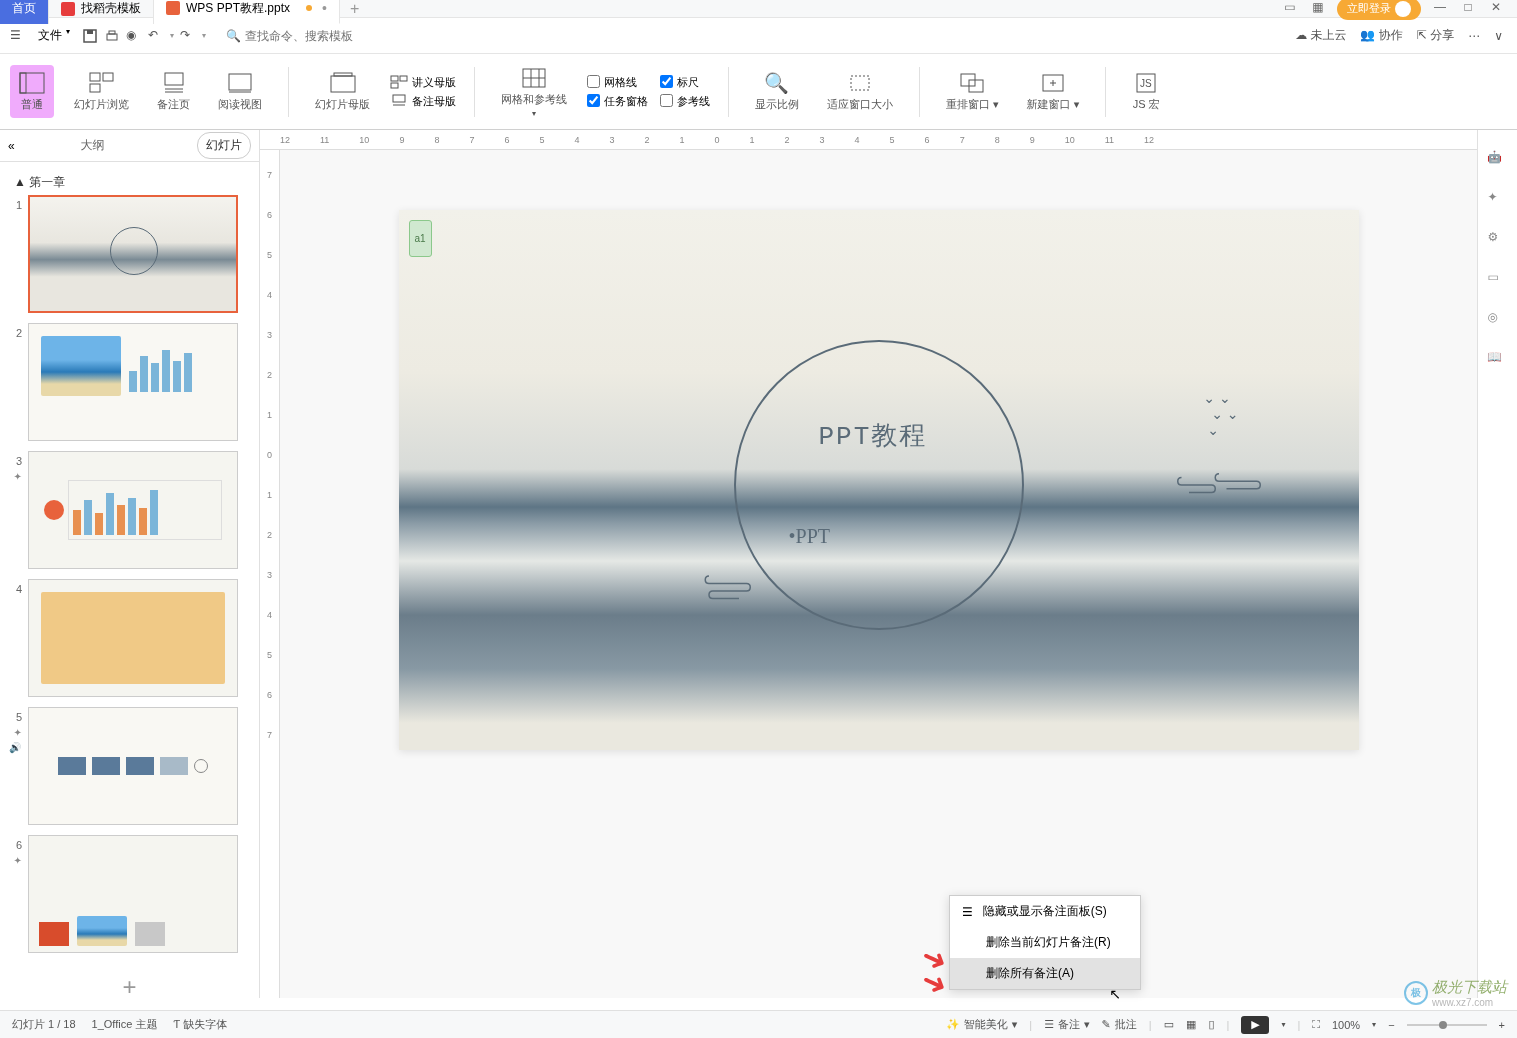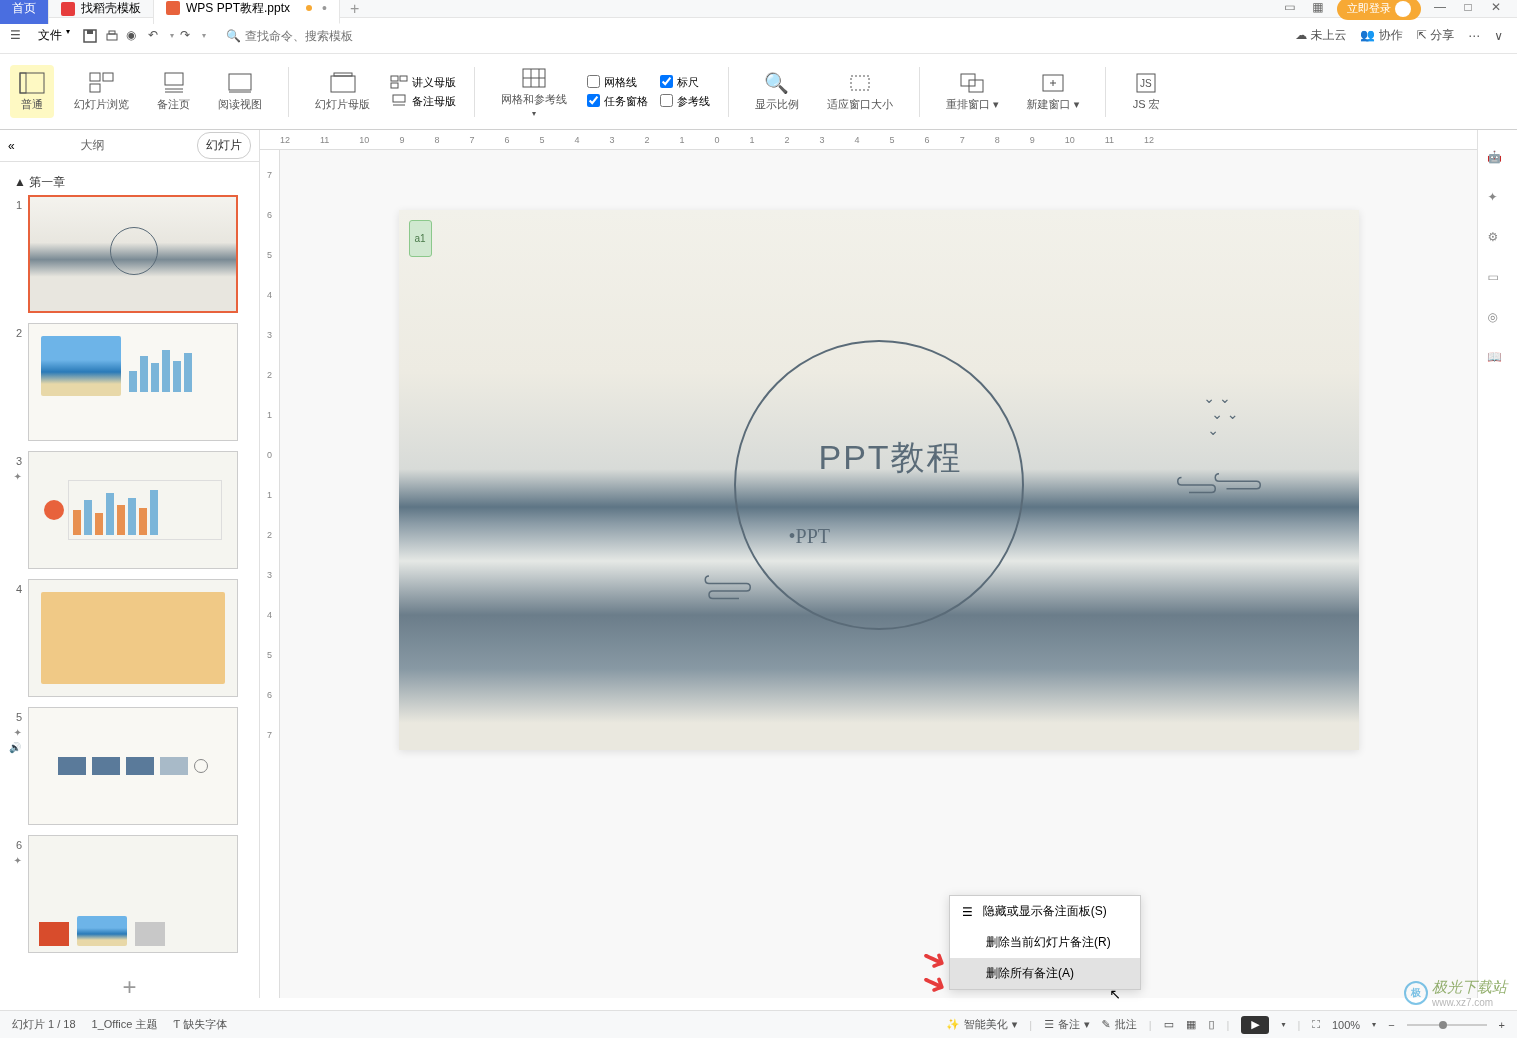--- a/index.html
+++ b/index.html
@@ -28,21 +28,21 @@
 .menu-tabs { display: flex; margin-left: 30px; gap: 4px; }
 .menu-tab { padding: 6px 12px; color: #333; cursor: pointer; }
 .menu-tab.active { background: #e8623c; color: #fff; border-radius: 14px; }
 .search-area { margin-left: 20px; display: flex; align-items: center; color: #999; gap: 4px; }
 .search-area input { border: none; outline: none; width: 120px; font-size: 12px; }
 .menubar-right { margin-left: auto; display: flex; align-items: center; gap: 14px; padding-right: 14px; color: #555; }
 
 
 .ribbon { height: 76px; background: #fff; display: flex; align-items: center; border-bottom: 1px solid #d0d0d0; padding: 0 10px; gap: 12px; }
 .ribbon-group { display: flex; flex-direction: column; align-items: center; gap: 2px; padding: 6px 8px; color: #555; cursor: pointer; border-radius: 4px; }
-.ribbon-group:first-child { background: #fef9c3; }
+.ribbon-group:first-child { background: #f0abfc; }
 .ribbon-icon-lg { width: 28px; height: 24px; display: flex; align-items: center; justify-content: center; }
 .ribbon-label { font-size: 11px; }
 .checkbox-col { display: flex; flex-direction: column; gap: 4px; font-size: 11px; }
 .checkbox-row { display: flex; align-items: flex-start; gap: 4px; }
 .divider { width: 1px; height: 50px; background: #e0e0e0; margin: 0 6px; }
 
 
 .main { display: flex; height: calc(100% - 30px - 36px - 76px - 28px); }
 .sidebar { width: 260px; border-right: 1px solid #e0e0e0; display: flex; flex-direction: column; }
 .sidebar-tabs { height: 32px; display: flex; align-items: center; border-bottom: 1px solid #e0e0e0; padding: 0 8px; gap: 20px; position: relative; }
@@ -69,21 +69,21 @@
 .thumb-box { width: 28px; height: 18px; background: #5a7a9a; font-size: 6px; }
 
 
 .canvas-area { flex: 1; display: flex; flex-direction: column; background: #f8f8f8; position: relative; }
 .ruler-h { height: 20px; background: #fff; border-bottom: 1px solid #ddd; display: flex; align-items: center; font-size: 9px; color: #888; padding-left: 20px; gap: 30px; }
 .canvas-body { flex: 1; display: flex; }
 .ruler-v { width: 20px; background: #fff; border-right: 1px solid #ddd; display: flex; flex-direction: column; align-items: center; font-size: 9px; color: #888; gap: 30px; padding-top: 20px; }
 .slide-canvas { flex: 1; display: flex; justify-content: center; padding: 60px 40px; }
 .slide-stage { width: 960px; height: 540px; background: linear-gradient(180deg, #f2f1ea 0%, #edebe2 30%, #d8dbd8 48%, #5e7585 55%, #8a9ba6 58%, #e5e8e5 65%, #6b7d8a 75%, #8899a4 85%, #eae8df 95%); position: relative; box-shadow: 0 2px 8px rgba(0,0,0,0.1); }
 .stage-circle { position: absolute; width: 290px; height: 290px; border: 2px solid #5a6b78; border-radius: 50%; top: 130px; left: 335px; }
-.stage-title { position: absolute; top: 225px; left: 420px; font-size: 34px; color: #5a6b78; font-family: Liberation Sans, sans-serif; letter-spacing: 2px; }
+.stage-title { position: absolute; top: 208px; left: 420px; font-size: 26px; color: #5a6b78; font-family: Liberation Mono, monospace; letter-spacing: 2px; }
 .stage-sub { position: absolute; top: 315px; left: 390px; font-size: 20px; color: #5a6b78; font-family: serif; }
 .cloud { position: absolute; width: 100px; height: 30px; }
 .cloud svg { width: 100%; height: 100%; }
 .cloud1 { top: 260px; right: 90px; }
 .cloud2 { top: 360px; left: 300px; width: 80px; }
 .birds { position: absolute; top: 180px; right: 120px; font-size: 14px; color: #5a6b78; }
 .comment-badge { position: absolute; top: 10px; left: 10px; background: #d0e8d0; border: 1px solid #8bc88b; border-radius: 3px; padding: 12px 5px; font-size: 10px; color: #4a7a4a; }
 
 
 .notes-area { height: 80px; border-top: 1px solid #ddd; background: #fff; padding: 12px 20px; color: #555; font-size: 13px; position: relative; }

